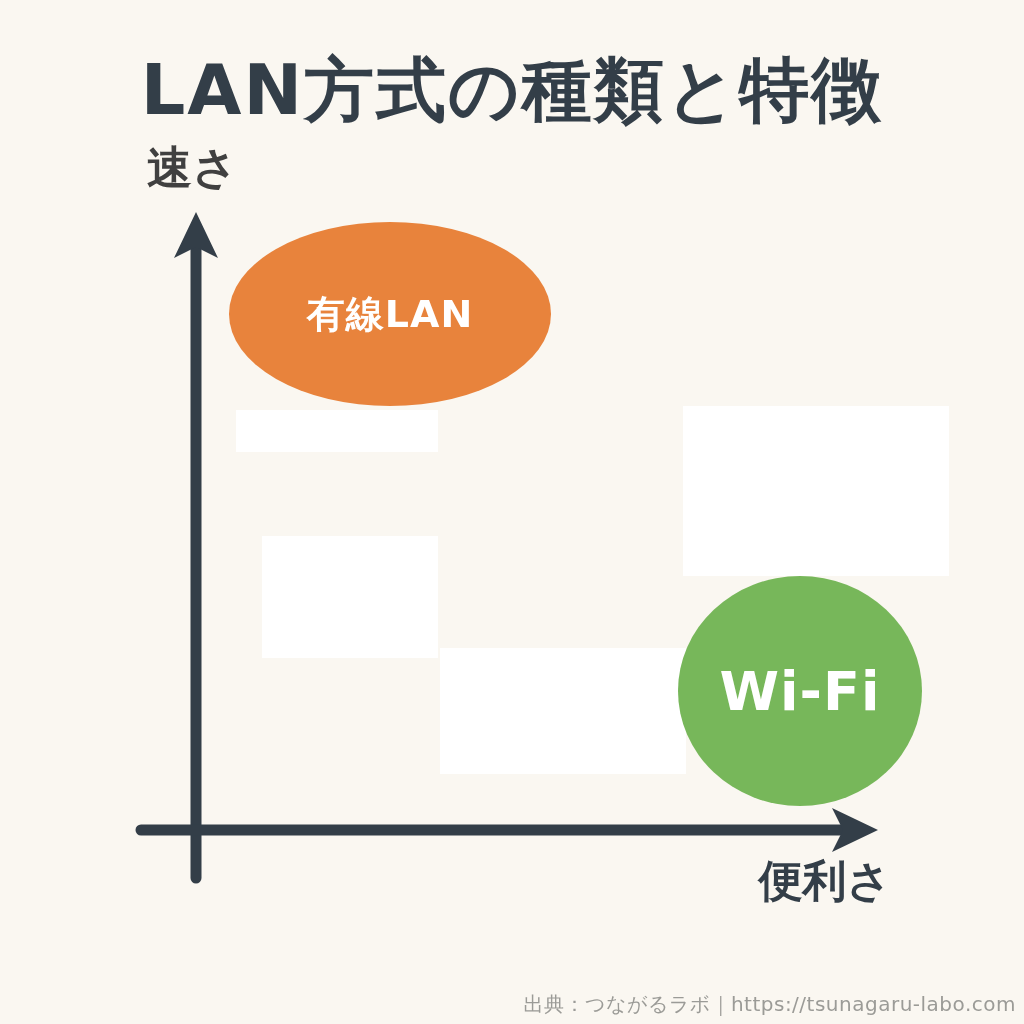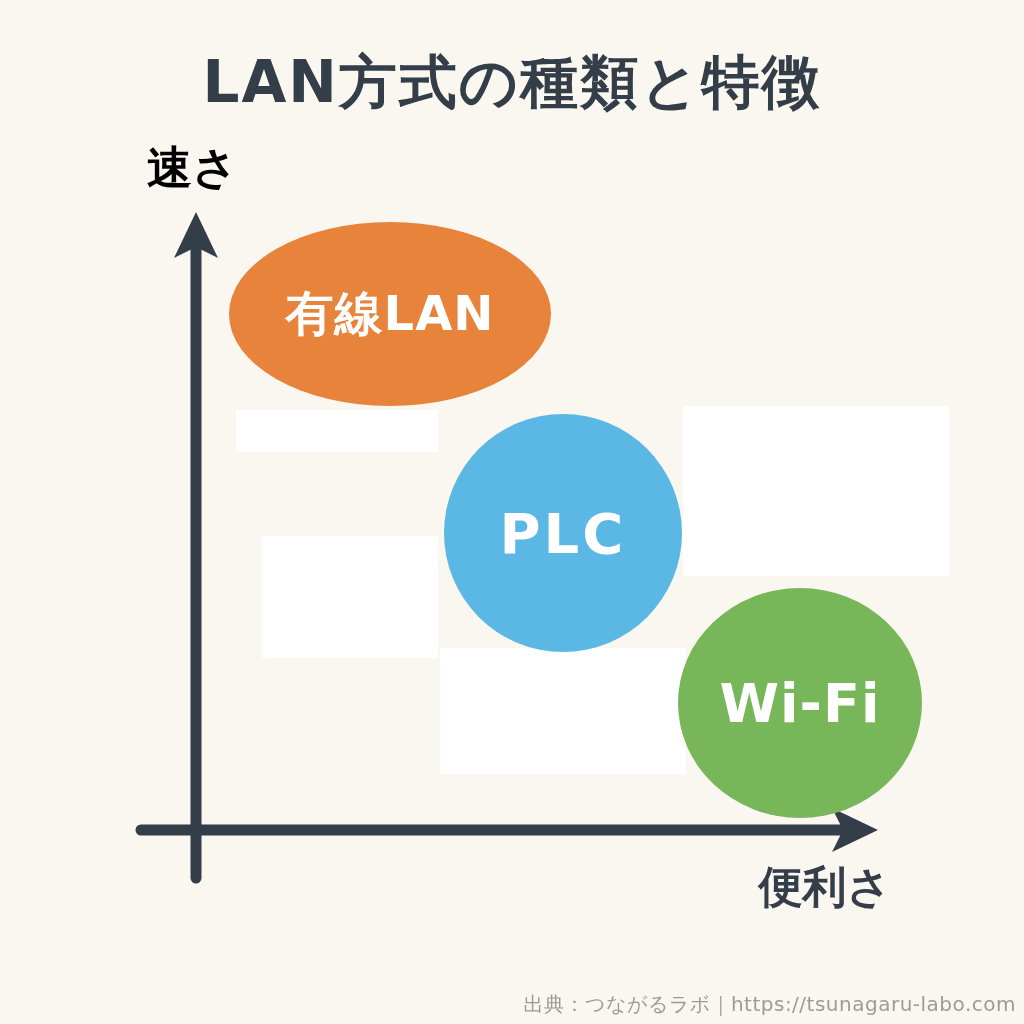--- a/index.html
+++ b/index.html
@@ -16,21 +16,21 @@
   .a1 { left: 236px; top: 410px; width: 202px; height: 42px; }
   .a2 { left: 262px; top: 536px; width: 176px; height: 122px; }
   .a3 { left: 683px; top: 406px; width: 266px; height: 170px; }
   .a4 { left: 440px; top: 648px; width: 246px; height: 126px; }
 
   .title {
     position: absolute;
     left: 0; right: 0; top: 44px;
     margin: 0;
     text-align: center;
-    font-size: 58px;
+    font-size: 70px;
     font-weight: 800;
     letter-spacing: 2px;
   }
   .y-label {
     position: absolute;
     left: 147px; top: 138px;
     font-size: 45px;
     font-weight: 700;
   }
   svg.axes {
@@ -39,23 +39,23 @@
     width: 1024px; height: 1024px;
   }
   .bubble {
     position: absolute;
     display: flex;
     align-items: center;
     justify-content: center;
     border-radius: 50%;
     font-weight: 700;
   }
-  .bubble-wired { left: 229px; top: 222px; width: 322px; height: 184px; font-size: 48px; letter-spacing: 1px; text-align: center; }
+  .bubble-wired { left: 229px; top: 222px; width: 322px; height: 184px; font-size: 38px; letter-spacing: 1px; text-align: center; }
   .bubble-plc   { left: 444px; top: 414px; width: 238px; height: 238px; font-size: 56px; letter-spacing: 3px; }
-  .bubble-wifi  { left: 678px; top: 576px; width: 244px; height: 230px; font-size: 54px; letter-spacing: 1px; margin-top: 12px; }
+  .bubble-wifi  { left: 678px; top: 576px; width: 244px; height: 230px; font-size: 54px; letter-spacing: 1px; }
 
   .x-label-group {
     position: absolute;
     left: 640px; top: 852px;
     width: 370px;
     text-align: center;
     font-size: 44px;
     font-weight: 700;
     line-height: 1.3;
   }
@@ -71,40 +71,37 @@
 
 <div class="canvas" style="background-color: rgb(250, 247, 241);">
 
   <div class="artifact a1"></div>
   <div class="artifact a2"></div>
   <div class="artifact a3"></div>
   <div class="artifact a4"></div>
 
   <h1 class="title" style="color: rgb(51, 62, 72);">LAN方式の種類と特徴</h1>
 
-  <div class="y-label" style="color: #000000;">速さ</div>
+  <div class="y-label" style="color: #404040;">速さ</div>
 
   <svg class="axes" viewBox="0 0 1024 1024">
     <line x1="196" y1="248" x2="196" y2="878" stroke-width="11" stroke-linecap="round" style="stroke: rgb(51, 62, 72);"></line>
     <polygon points="196,212 174,258 196,247 218,258" style="fill: rgb(51, 62, 72);"></polygon>
     <line x1="141" y1="830" x2="842" y2="830" stroke-width="11" stroke-linecap="round" style="stroke: rgb(51, 62, 72);"></line>
     <polygon points="878,830 832,808 843,830 832,852" style="fill: rgb(51, 62, 72);"></polygon>
   </svg>
 
   <div class="bubble bubble-wired" style="background-color: rgb(232, 131, 60); color: rgb(255, 255, 255);">
     <span>有線LAN</span>
   </div>
 
-  <div class="bubble bubble-plc" style="background-color: rgb(91, 183, 227); color: rgb(255, 255, 255);">
-    <span>PLC</span>
-  </div>
 
   <div class="bubble bubble-wifi" style="background-color: rgb(119, 183, 90); color: rgb(255, 255, 255);">
     <span>Wi-Fi</span>
   </div>
 
-  <div class="x-label-group" style="color: rgb(51, 62, 72); margin-top: 6px;">
+  <div class="x-label-group" style="color: rgb(51, 62, 72);">
     <div>便利さ</div>
   </div>
 
   <div class="footer" style="color: rgb(155, 155, 151);">出典：つながるラボ｜https://tsunagaru-labo.com</div>
 
 </div>
 
 </body></html>

